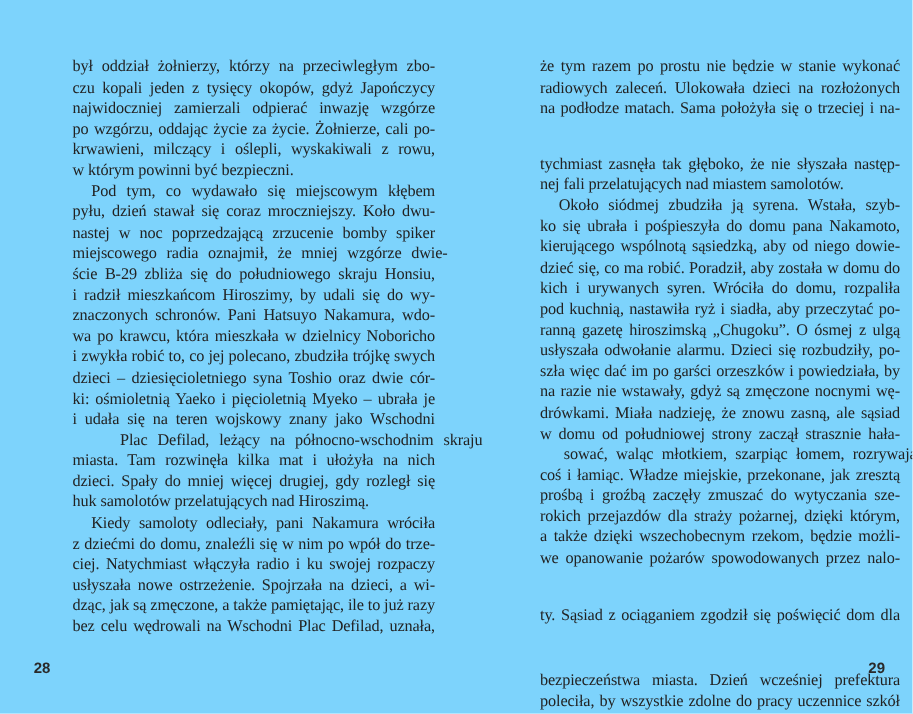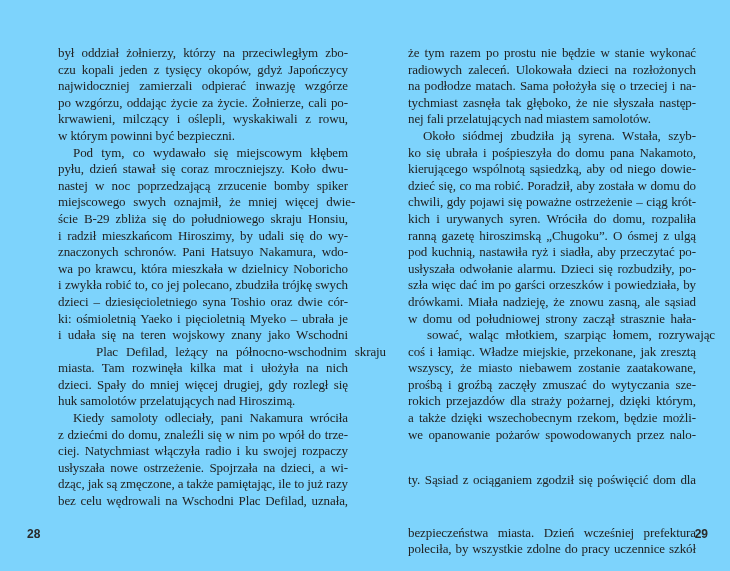--- a/index.html
+++ b/index.html
@@ -17,21 +17,21 @@
     overflow: hidden;
   }
   .text-col {
     position: absolute;
     top: 45px;
     font-size: 13px;
     line-height: 16.6px;
     letter-spacing: -0.1px;
   }
   .col-left  { left: 58px;  width: 290px; }
-  .col-right { left: 408px; width: 288px; }
+  .col-right { left: 432px; width: 288px; }
   .line {
     white-space: nowrap;
     height: 16.6px;
   }
   .line.indent { text-indent: 15px; }
   .pagenum {
     position: absolute;
     top: 527px;
     font-family: "Liberation Sans", "DejaVu Sans", sans-serif;
     font-size: 12px;
@@ -49,21 +49,21 @@
     <div class="text-col col-left">
         <div class="line" style="word-spacing: 4.02083px;">był oddział żołnierzy, którzy na przeciwległym zbo-</div>
         <div class="line" style="word-spacing: 2.96652px;">czu kopali jeden z tysięcy okopów, gdyż Japończycy</div>
         <div class="line" style="word-spacing: 6.41406px;">najwidoczniej zamierzali odpierać inwazję wzgórze</div>
         <div class="line" style="word-spacing: 1.16016px;">po wzgórzu, oddając życie za życie. Żołnierze, cali po-</div>
         <div class="line" style="word-spacing: 4.58073px;">krwawieni, milczący i oślepli, wyskakiwali z rowu,</div>
         <div class="line end">w którym powinni być bezpieczni.</div>
         <div class="line indent" style="word-spacing: 5.19271px;">Pod tym, co wydawało się miejscowym kłębem</div>
         <div class="line" style="word-spacing: 2.52902px;">pyłu, dzień stawał się coraz mroczniejszy. Koło dwu-</div>
         <div class="line" style="word-spacing: 4.15104px;">nastej w noc poprzedzającą zrzucenie bomby spiker</div>
-        <div class="line" style="word-spacing: 4.57031px;">miejscowego swych oznajmił, że mniej więcej dwie-</div>
+        <div class="line" style="word-spacing: 4.57031px;">miejscowego radia oznajmił, że mniej wzgórze dwie-</div>
         <div class="line" style="word-spacing: 2.95536px;">ście B-29 zbliża się do południowego skraju Honsiu,</div>
         <div class="line" style="word-spacing: 2.55859px;">i radził mieszkańcom Hiroszimy, by udali się do wy-</div>
         <div class="line" style="word-spacing: 2.7375px;">znaczonych schronów. Pani Hatsuyo Nakamura, wdo-</div>
         <div class="line" style="word-spacing: 1.62277px;">wa po krawcu, która mieszkała w dzielnicy Noboricho</div>
         <div class="line" style="word-spacing: 0.244792px;">i zwykła robić to, co jej polecano, zbudziła trójkę swych</div>
         <div class="line" style="word-spacing: 2.02232px;">dzieci – dziesięcioletniego syna Toshio oraz dwie cór-</div>
         <div class="line" style="word-spacing: 1.67773px;">ki: ośmioletnią Yaeko i pięcioletnią Myeko – ubrała je</div>
         <div class="line" style="word-spacing: 3.13672px;">i udała się na teren wojskowy znany jako Wschodni</div>
         <div class="line" style="word-spacing: 4.82812px; margin-left: 38px;">Plac Defilad, leżący na północno-wschodnim skraju</div>
         <div class="line" style="word-spacing: 4.4707px;">miasta. Tam rozwinęła kilka mat i ułożyła na nich</div>
@@ -77,37 +77,36 @@
         <div class="line" style="word-spacing: 1.62054px;">bez celu wędrowali na Wschodni Plac Defilad, uznała,</div>
       </div>
     <div class="pagenum pagenum-left">28</div>
   </section>
 
   <section>
     <div class="text-col col-right">
         <div class="line" style="word-spacing: 2.03125px;">że tym razem po prostu nie będzie w stanie wykonać</div>
         <div class="line" style="word-spacing: 3.0125px;">radiowych zaleceń. Ulokowała dzieci na rozłożonych</div>
         <div class="line" style="word-spacing: 1.15451px;">na podłodze matach. Sama położyła się o trzeciej i na-</div>
-        <div class="line" style="word-spacing: 2.10268px;">tychmiast zasnęła tak głęboko, że nie słyszała następ-</div>
+        <div class="line" style="word-spacing: 2.10268px; margin-top: 28px;">tychmiast zasnęła tak głęboko, że nie słyszała następ-</div>
         <div class="line end">nej fali przelatujących nad miastem samolotów.</div>
         <div class="line indent" style="word-spacing: 4.44531px;">Około siódmej zbudziła ją syrena. Wstała, szyb-</div>
         <div class="line" style="word-spacing: 2.28125px;">ko się ubrała i pośpieszyła do domu pana Nakamoto,</div>
         <div class="line" style="word-spacing: 1.63542px;">kierującego wspólnotą sąsiedzką, aby od niego dowie-</div>
         <div class="line" style="word-spacing: 0.432812px;">dzieć się, co ma robić. Poradził, aby została w domu do</div>
-        <div class="line" style="word-spacing: 0.542969px;">chwili, gdy pojawi się poważne ostrzeżenie – ciąg krót-</div>
         <div class="line" style="word-spacing: 3.23438px;">kich i urywanych syren. Wróciła do domu, rozpaliła</div>
+        <div class="line" style="word-spacing: 1.13086px;">pod kuchnią, nastawiła ryż i siadła, aby przeczytać po-</div>
         <div class="line" style="word-spacing: 2.04241px;">ranną gazetę hiroszimską „Chugoku”. O ósmej z ulgą</div>
-        <div class="line" style="word-spacing: 1.13086px;">pod kuchnią, nastawiła ryż i siadła, aby przeczytać po-</div>
         <div class="line" style="word-spacing: 1.51042px;">usłyszała odwołanie alarmu. Dzieci się rozbudziły, po-</div>
         <div class="line" style="word-spacing: 0.592014px;">szła więc dać im po garści orzeszków i powiedziała, by</div>
+        <div class="line" style="word-spacing: 1.14258px;">na razie nie wstawały, gdyż są zmęczone nocnymi wę-</div>
         <div class="line" style="word-spacing: 1.76562px;">drówkami. Miała nadzieję, że znowu zasną, ale sąsiad</div>
         <div class="line" style="word-spacing: 2.41741px;">w domu od południowej strony zaczął strasznie hała-</div>
         <div class="line" style="word-spacing: 3.56875px; margin-left: 19px;">sować, waląc młotkiem, szarpiąc łomem, rozrywając</div>
         <div class="line" style="word-spacing: 1.41964px;">coś i łamiąc. Władze miejskie, przekonane, jak zresztą</div>
-        <div class="line" style="word-spacing: 3.51875px;">wszyscy, że miasto niebawem zostanie zaatakowane,</div>
         <div class="line" style="word-spacing: 2.82366px;">prośbą i groźbą zaczęły zmuszać do wytyczania sze-</div>
         <div class="line" style="word-spacing: 2.19792px;">rokich przejazdów dla straży pożarnej, dzięki którym,</div>
         <div class="line" style="word-spacing: 2.09115px;">a także dzięki wszechobecnym rzekom, będzie możli-</div>
         <div class="line" style="word-spacing: 2.29688px;">we opanowanie pożarów spowodowanych przez nalo-</div>
         <div class="line" style="word-spacing: 1.43359px; margin-top: 29px;">ty. Sąsiad z ociąganiem zgodził się poświęcić dom dla</div>
         <div class="line" style="word-spacing: 6.36328px; margin-top: 36px;">bezpieczeństwa miasta. Dzień wcześniej prefektura</div>
         <div class="line" style="word-spacing: 0.863839px; text-align: center;">poleciła, by wszystkie zdolne do pracy uczennice szkół</div>
       </div>
     <div class="pagenum pagenum-right">29</div>
   </section>

